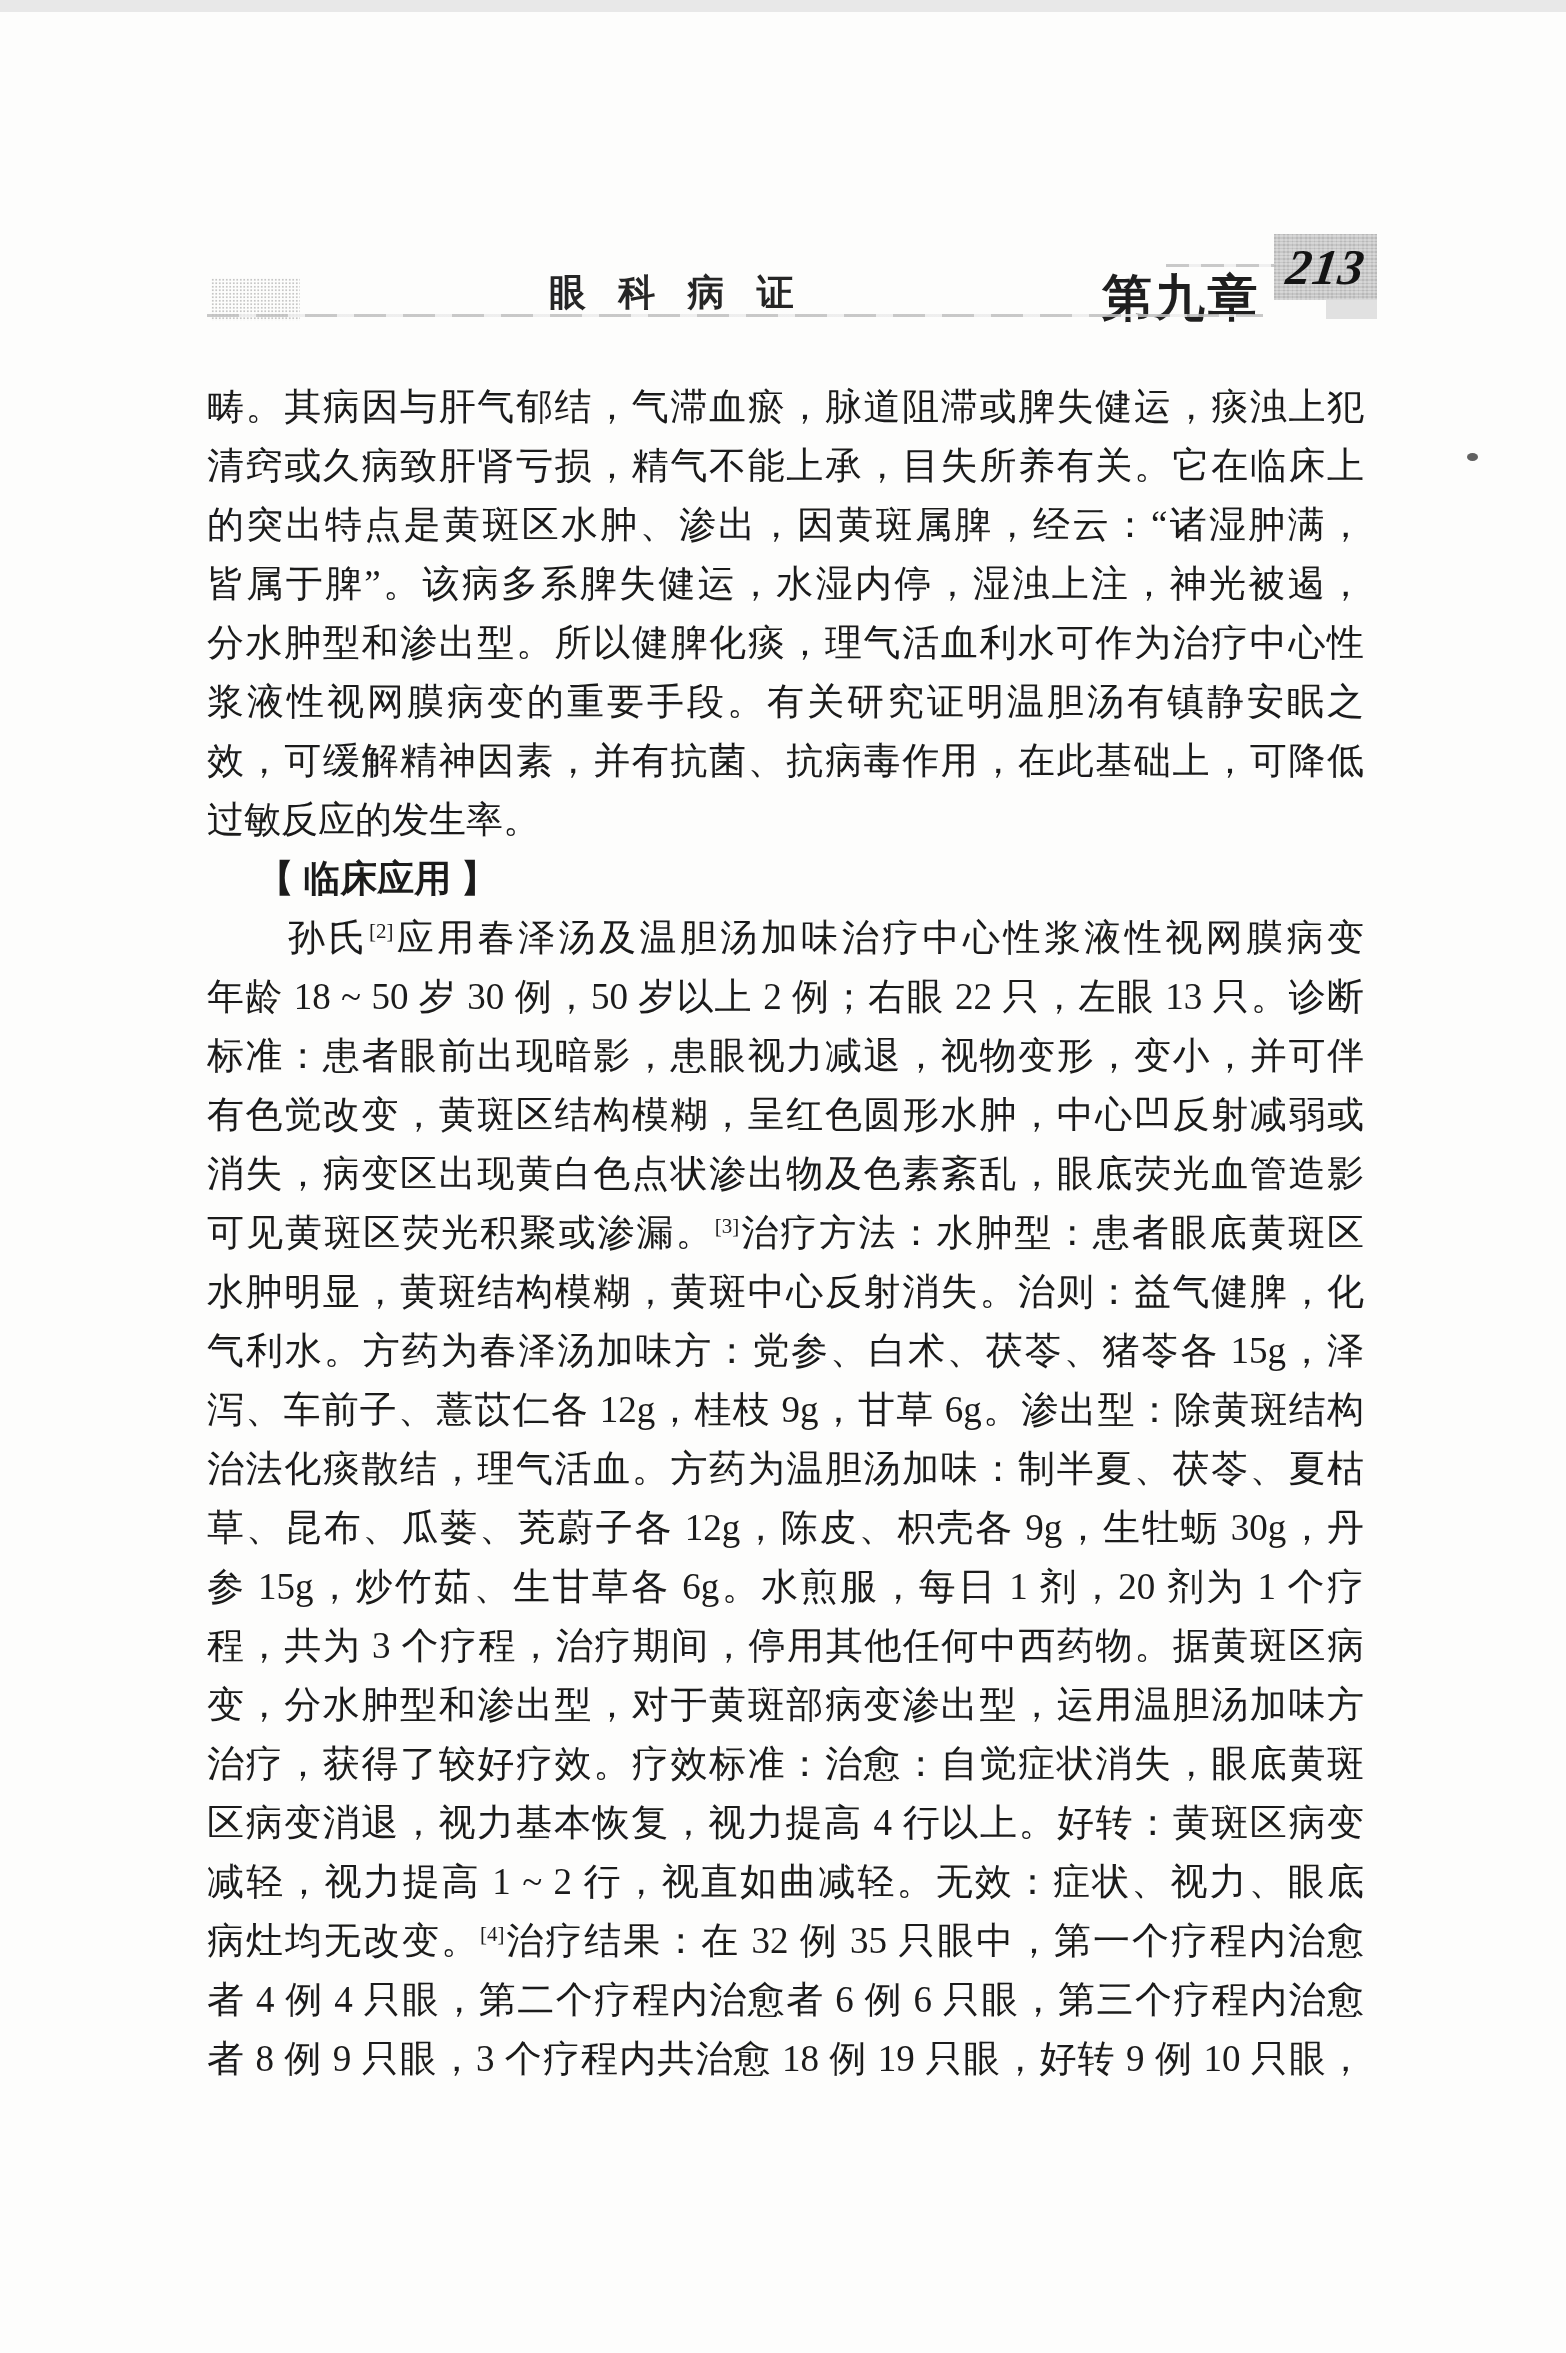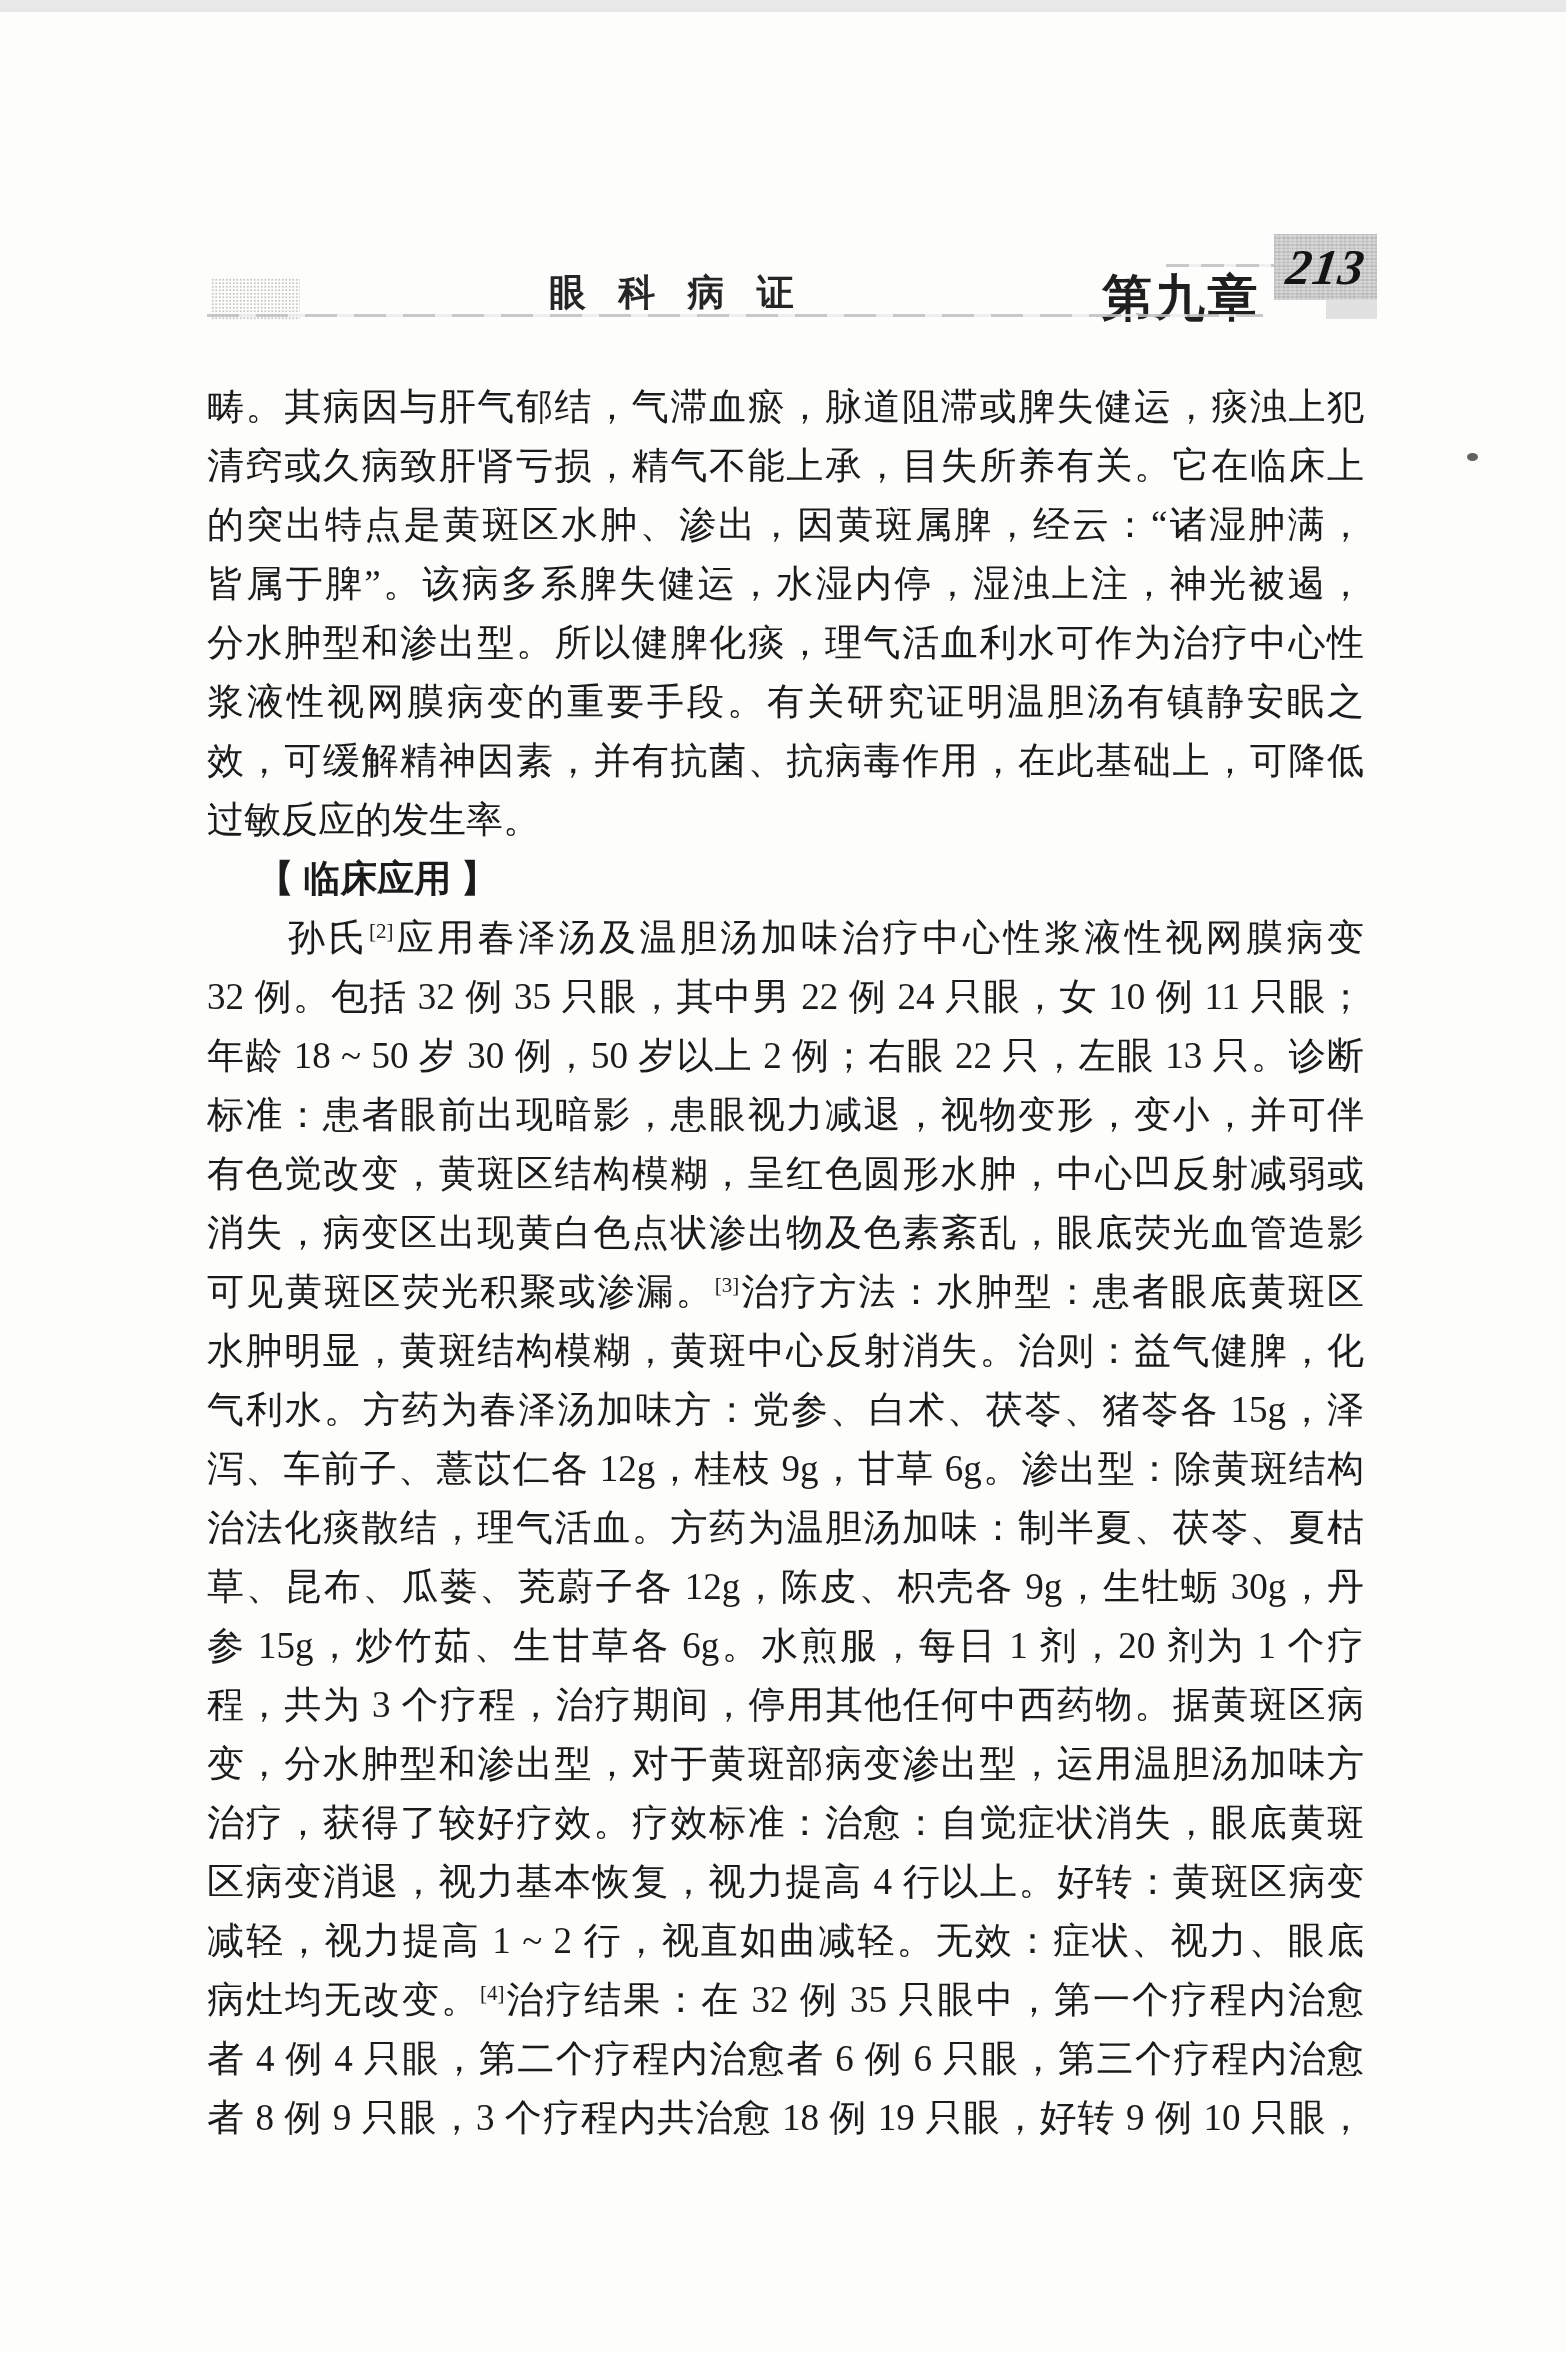--- a/index.html
+++ b/index.html
@@ -146,21 +146,20 @@
       <div class="line"><span>畴。其病因与肝气郁结，气滞血瘀，脉道阻滞或脾失健运，痰浊上犯</span></div>
       <div class="line"><span>清窍或久病致肝肾亏损，精气不能上承，目失所养有关。它在临床上</span></div>
       <div class="line"><span>的突出特点是黄斑区水肿、渗出，因黄斑属脾，经云：“诸湿肿满，</span></div>
       <div class="line"><span>皆属于脾”。该病多系脾失健运，水湿内停，湿浊上注，神光被遏，</span></div>
       <div class="line"><span>分水肿型和渗出型。所以健脾化痰，理气活血利水可作为治疗中心性</span></div>
       <div class="line"><span>浆液性视网膜病变的重要手段。有关研究证明温胆汤有镇静安眠之</span></div>
       <div class="line"><span>效，可缓解精神因素，并有抗菌、抗病毒作用，在此基础上，可降低</span></div>
       <div class="line left"><span>过敏反应的发生率。</span></div>
       <div class="line left indent-heading bold"><span>【 临床应用 】</span></div>
       <div class="line indent-para"><span>孙氏</span><sup>[2]</sup><span>应用春泽汤及温胆汤加味治疗中心性浆液性视网膜病变</span></div>
-      <div class="line"><span>32 例。包括 32 例 35 只眼，其中男 22 例 24 只眼，女 10 例 11 只眼；</span></div>
       <div class="line"><span>年龄 18 ~ 50 岁 30 例，50 岁以上 2 例；右眼 22 只，左眼 13 只。诊断</span></div>
       <div class="line"><span>标准：患者眼前出现暗影，患眼视力减退，视物变形，变小，并可伴</span></div>
       <div class="line"><span>有色觉改变，黄斑区结构模糊，呈红色圆形水肿，中心凹反射减弱或</span></div>
       <div class="line"><span>消失，病变区出现黄白色点状渗出物及色素紊乱，眼底荧光血管造影</span></div>
       <div class="line"><span>可见黄斑区荧光积聚或渗漏。</span><sup>[3]</sup><span>治疗方法：水肿型：患者眼底黄斑区</span></div>
       <div class="line"><span>水肿明显，黄斑结构模糊，黄斑中心反射消失。治则：益气健脾，化</span></div>
       <div class="line"><span>气利水。方药为春泽汤加味方：党参、白术、茯苓、猪苓各 15g，泽</span></div>
       <div class="line"><span>泻、车前子、薏苡仁各 12g，桂枝 9g，甘草 6g。渗出型：除黄斑结构</span></div>
       <div class="line"><span>治法化痰散结，理气活血。方药为温胆汤加味：制半夏、茯苓、夏枯</span></div>
       <div class="line"><span>草、昆布、瓜蒌、茺蔚子各 12g，陈皮、枳壳各 9g，生牡蛎 30g，丹</span></div>

